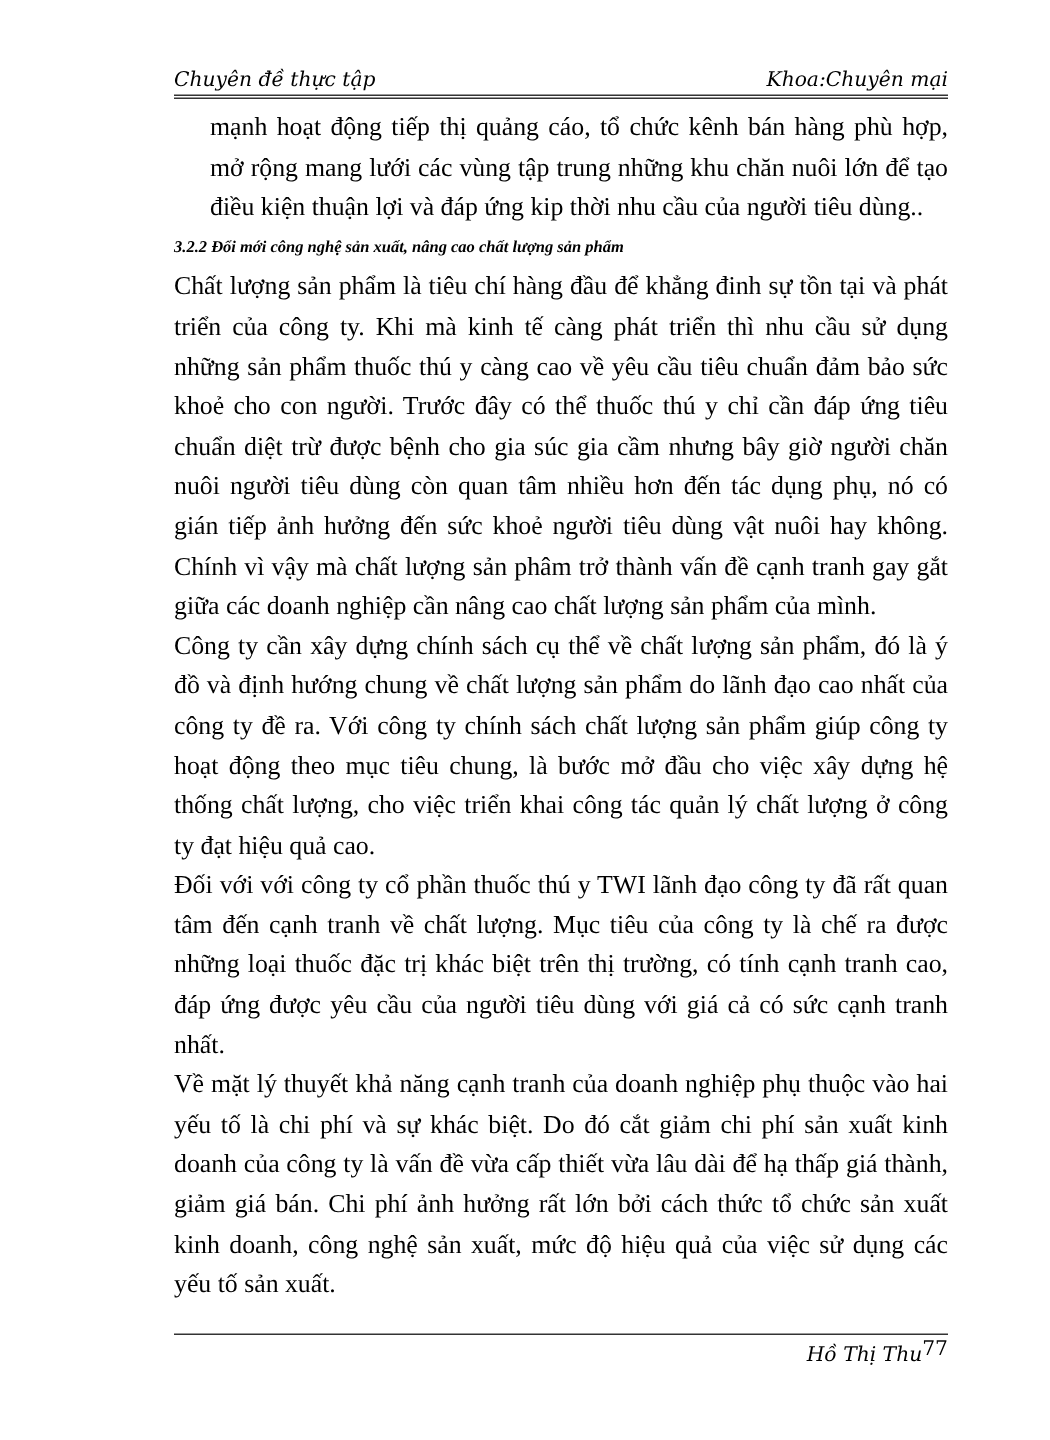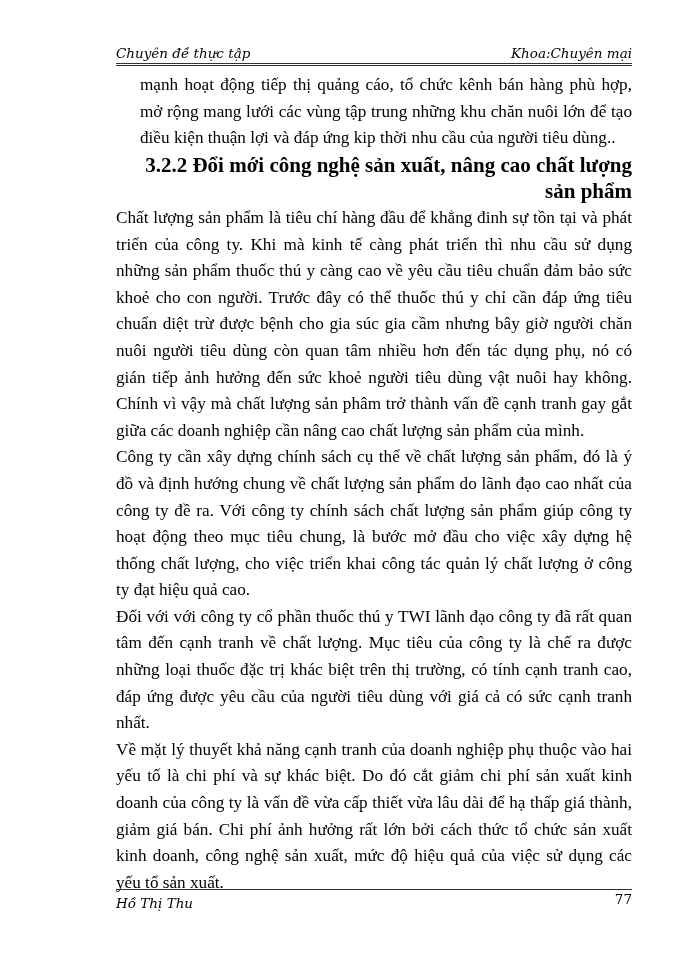--- a/index.html
+++ b/index.html
@@ -12,29 +12,28 @@
       line-height: 18px; padding-bottom: 1px; gap: 14px;
     }
     .content {
       position: absolute; left: 116px; top: 72px; width: 516px;
       font-family: "Liberation Serif", serif; font-size: 17.2px;
       line-height: 26.6px;
     }
     .content p { margin: 0; text-align: justify; }
     .content p.indent-block { padding-left: 24px; }
     .content h3 {
-      margin: 0; font-size: 21px; font-weight: bold; 
+      margin: 0; font-size: 11px; font-weight: bold; font-style: italic;
       line-height: 26.6px;
-      text-align: right;
     }
     .page-footer {
       position: absolute; left: 116px; top: 889px; width: 516px;
       border-top: 1px solid #333;
       font-family: "DejaVu Serif", serif; font-style: italic; font-size: 13.5px;
-      display: flex; justify-content: space-between; line-height: 20px; padding-top: 3px; gap: 24px;
+      display: flex; justify-content: flex-end; line-height: 20px; padding-top: 3px;
     }
     .page-footer .page-num { font-style: normal; font-family: "DejaVu Serif", serif; position: relative; top: -4px; }
   </style>
 </head>
 <body>
 
 <div class="page-header">
   <span>Chuyên đề thực tập</span>
   <span>Khoa:Chuyên mại</span>
 </div>

